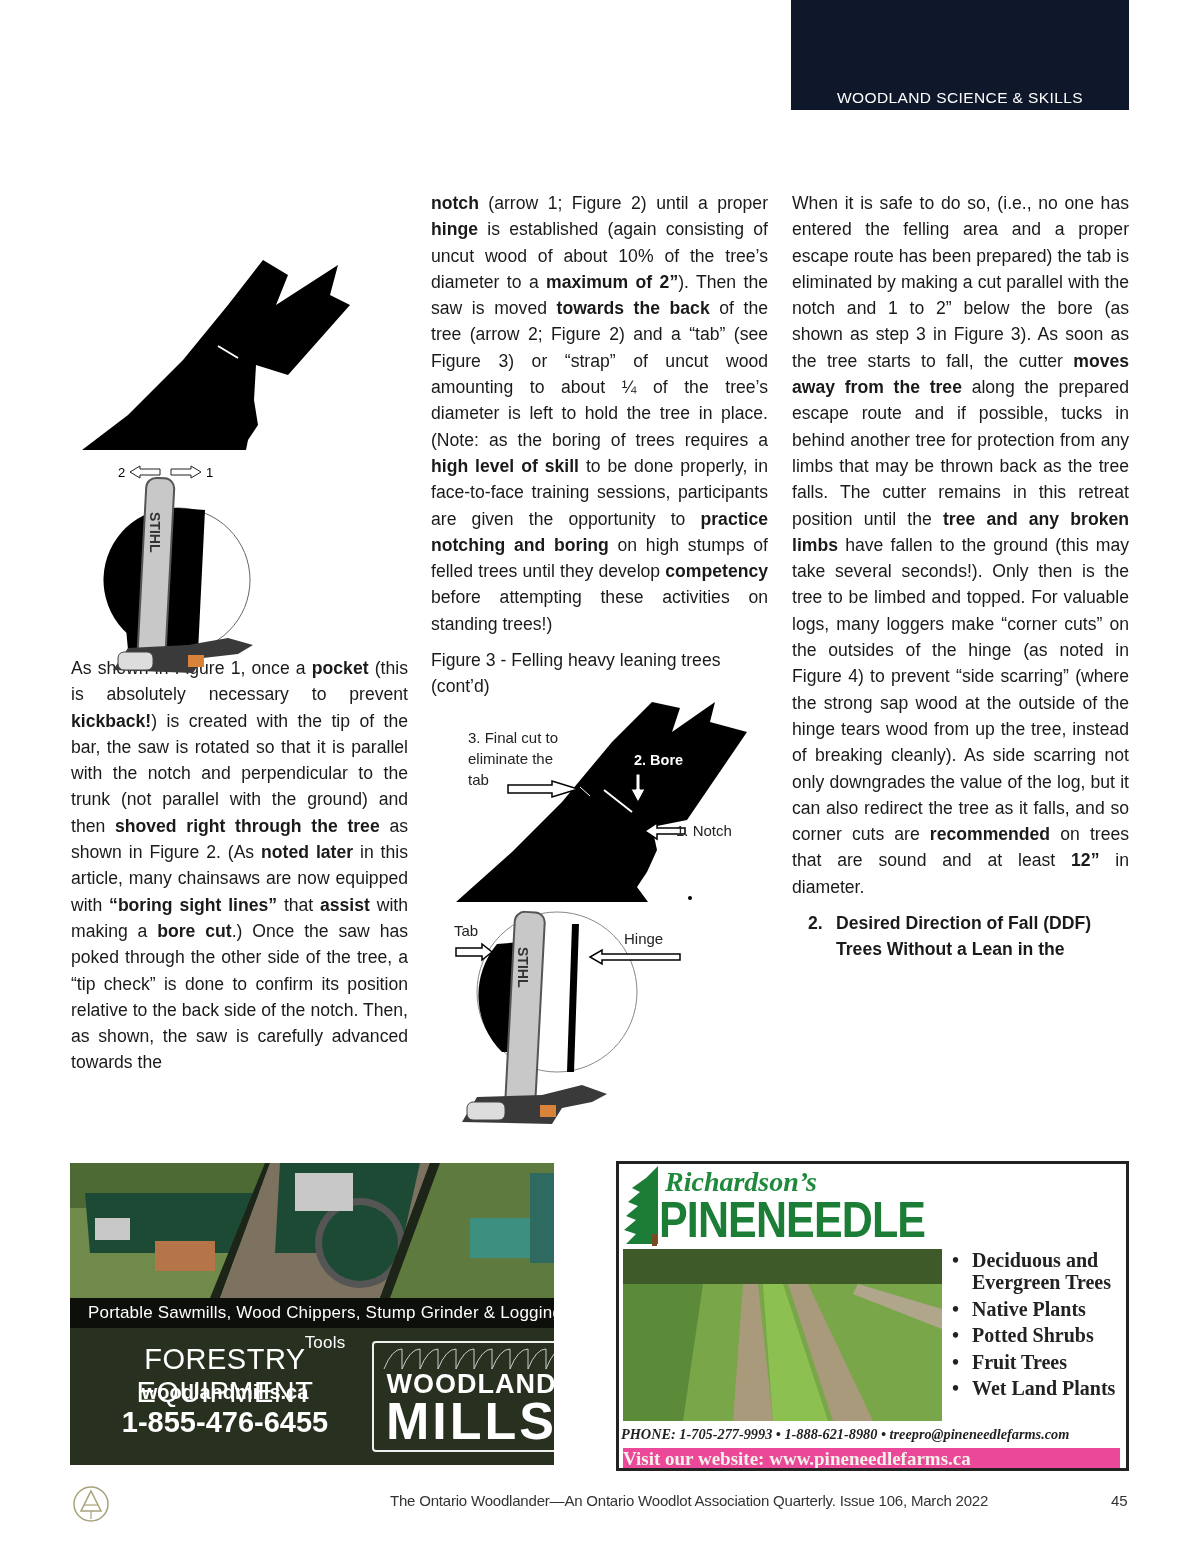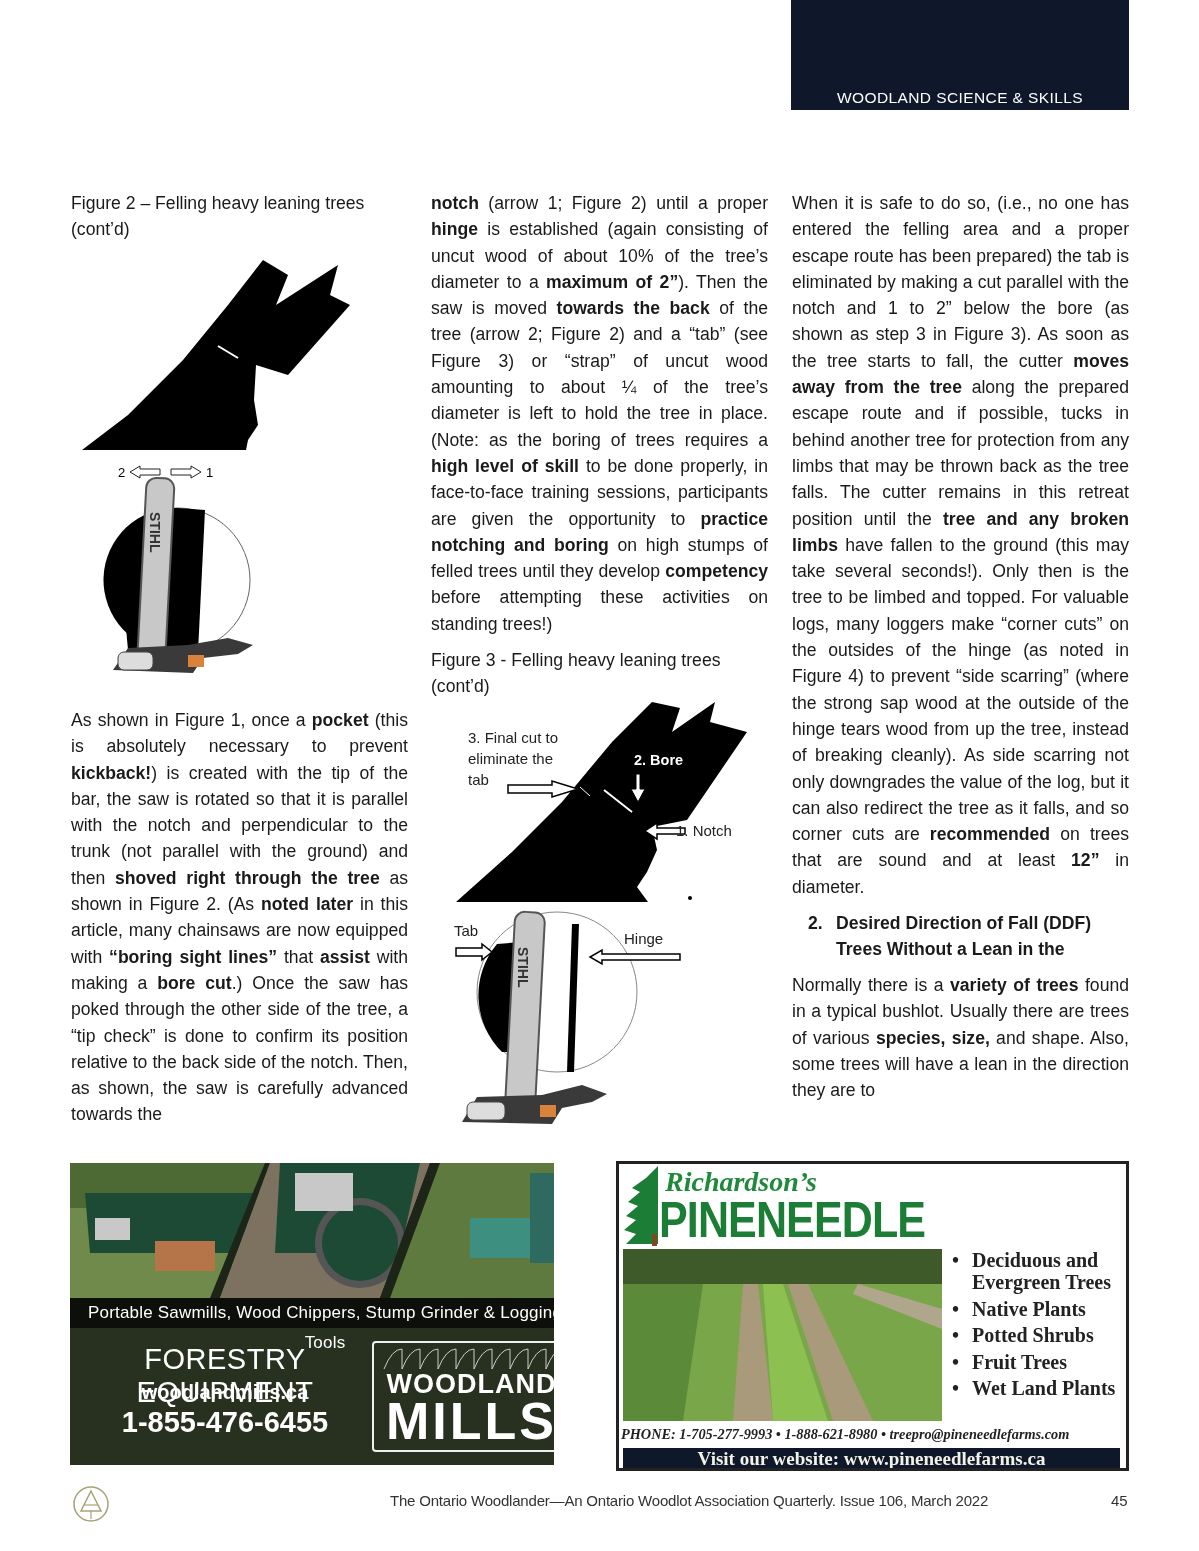--- a/index.html
+++ b/index.html
@@ -47,36 +47,35 @@
         font-style:italic; font-weight:bold; font-size:28px; }
   .ad-pn .pine { position:absolute; left:40px; top:30px; color:#1c7d36; font-weight:bold; font-size:50px;
         letter-spacing:-1px; transform:scaleX(0.86); transform-origin:left top; line-height:52px; }
   .ad-pn .photo { position:absolute; left:4px; top:85px; width:319px; height:172px; }
   .ad-pn ul { position:absolute; left:333px; top:85px; margin:0; padding:0; list-style:none;
         font-family:"Liberation Serif", serif; font-weight:bold; font-size:20px; color:#222; line-height:22px; }
   .ad-pn li { display:flex; margin-bottom:4.5px; }
   .ad-pn li .dot { width:20px; flex:none; }
   .ad-pn .contact { position:absolute; left:2px; top:262px; width:505px; white-space:nowrap;
         font-family:"Liberation Serif", serif; font-style:italic; font-weight:bold; font-size:14.3px; color:#222; }
-  .ad-pn .visit { position:absolute; left:4px; top:284px; width:497px; height:22px; background:#0f172a; color:#f2f2e8;
-        font-family:"Liberation Serif", serif; font-weight:bold; font-size:19px; text-align:center; line-height:22px; }
+  .ad-pn .visit { position:absolute; left:4px; top:284px; width:497px; height:22px; background:#ec4899; color:#f2f2e8;
+        font-family:"Liberation Serif", serif; font-weight:bold; font-size:19px; text-align:left; line-height:22px; }
 
   .footer-logo { position:absolute; left:72px; top:1485px; width:38px; height:38px; }
   .footer-text { position:absolute; left:390px; top:1492px; font-size:15px; color:#333; letter-spacing:-0.2px; }
   .page-num { position:absolute; left:1111px; top:1492px; font-size:15px; color:#333; }
 </style>
 </head>
 <body>
 
 <div class="header-band">
   <div class="label">WOODLAND SCIENCE &amp; SKILLS</div>
 </div>
 
 <div class="col" id="col1">
-  <p class="fig-caption">Figure 2 – Felling heavy leaning trees (cont’d)</p>
   <div style="height:445px;position:relative;"></div>
   <p style="margin-top:20px;"><span>As shown in Figure 1, once a </span><b>pocket</b><span> (this is absolutely necessary to prevent </span><b>kickback!</b><span>) is created with the tip of the bar, the saw is rotated so that it is parallel with the notch and perpendicular to the trunk (not parallel with the ground) and then </span><b>shoved right through the tree</b><span> as shown in Figure 2. (As </span><b>noted later</b><span> in this article, many chainsaws are now equipped with </span><b>“boring sight lines”</b><span> that </span><b>assist</b><span> with making a </span><b>bore cut</b><span>.) Once the saw has poked through the other side of the tree, a “tip check” is done to confirm its position relative to the back side of the notch. Then, as shown, the saw is carefully advanced towards the</span></p>
 </div>
 
 <div class="fig" style="left:78px;top:250px;">
   <svg width="330" height="430" viewBox="0 0 330 430">
 
     <polygon points="4,200 50,165 105,110 150,55 185,10 210,25 198,55 260,15 252,45 272,55 210,125 178,115 176,150 180,175 170,190 168,200" fill="#000"></polygon>
     <line x1="140" y1="96" x2="160" y2="108" stroke="#fff" stroke-width="2"></line>
 
@@ -137,21 +136,20 @@
 
 <div class="col" id="col3">
   <p><span>When it is safe to do so, (i.e., no one has entered the felling area and a proper escape route has been prepared) the tab is eliminated by making a cut parallel with the notch and 1 to 2” below the bore (as shown as step 3 in Figure 3). As soon as the tree starts to fall, the cutter </span><b>moves away from the tree</b><span> along the prepared escape route and if possible, tucks in behind another tree for protection from any limbs that may be thrown back as the tree falls. The cutter remains in this retreat position until the </span><b>tree and any broken limbs</b><span> have fallen to the ground (this may take several seconds!). Only then is the tree to be limbed and topped. For valuable logs, many loggers make “corner cuts” on the outsides of the hinge (as noted in Figure 4) to prevent “side scarring” (where the strong sap wood at the outside of the hinge tears wood from up the tree, instead of breaking cleanly). As side scarring not only downgrades the value of the log, but it can also redirect the tree as it falls, and so corner cuts are </span><b>recommended</b><span> on trees that are sound and at least </span><b>12”</b><span> in diameter.</span></p>
   <div class="subhead">
     <div class="num">2.</div>
     <div class="txt">
       <div>Desired Direction of Fall (DDF)</div>
       <div>Trees Without a Lean in the</div>
     </div>
   </div>
-  <p><span>Normally there is a </span><b>variety of trees</b><span> found in a typical bushlot. Usually there are trees of various </span><b>species, size,</b><span> and shape. Also, some trees will have a lean in the direction they are to</span></p>
 </div>
 
 <div class="ad-wm">
   <svg class="photos" width="510" height="135" viewBox="0 0 510 135">
     <rect x="0" y="0" width="200" height="135" fill="#6f8a4a"></rect>
     <rect x="0" y="0" width="200" height="45" fill="#4d6a35"></rect>
     <polygon points="15,30 195,30 190,90 20,90" fill="#1d4a34"></polygon>
     <rect x="85" y="78" width="60" height="30" fill="#b67449"></rect>
     <rect x="25" y="55" width="35" height="22" fill="#c8c8c8"></rect>
     <polygon points="200,0 195,0 140,135 150,135" fill="#1c2518"></polygon>

